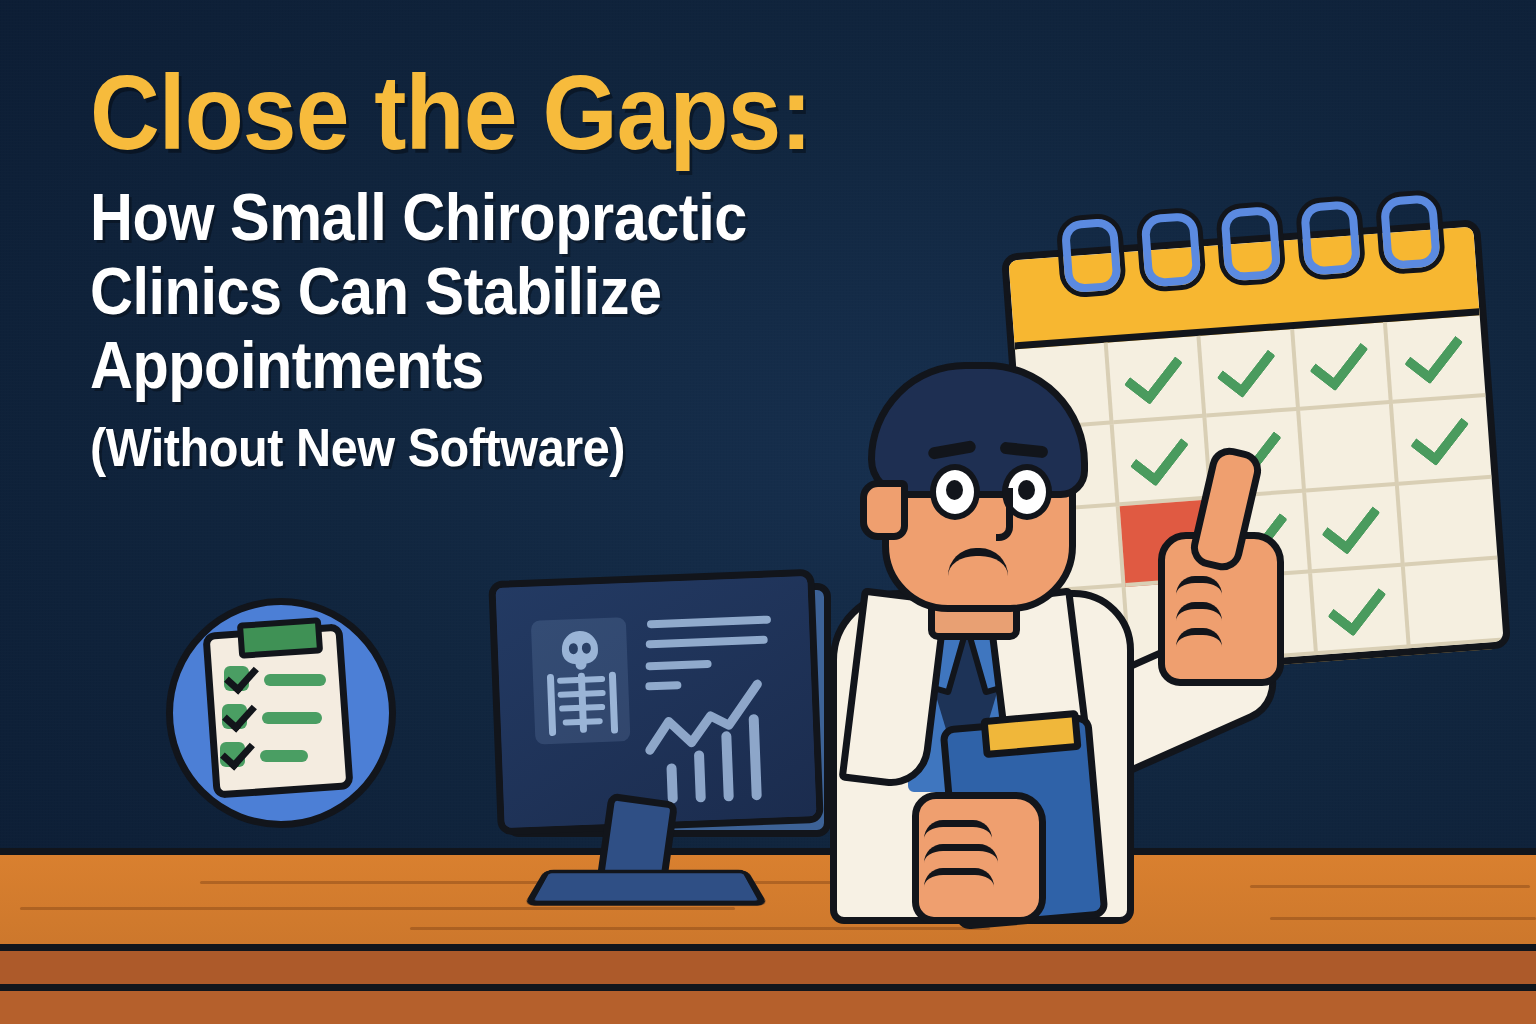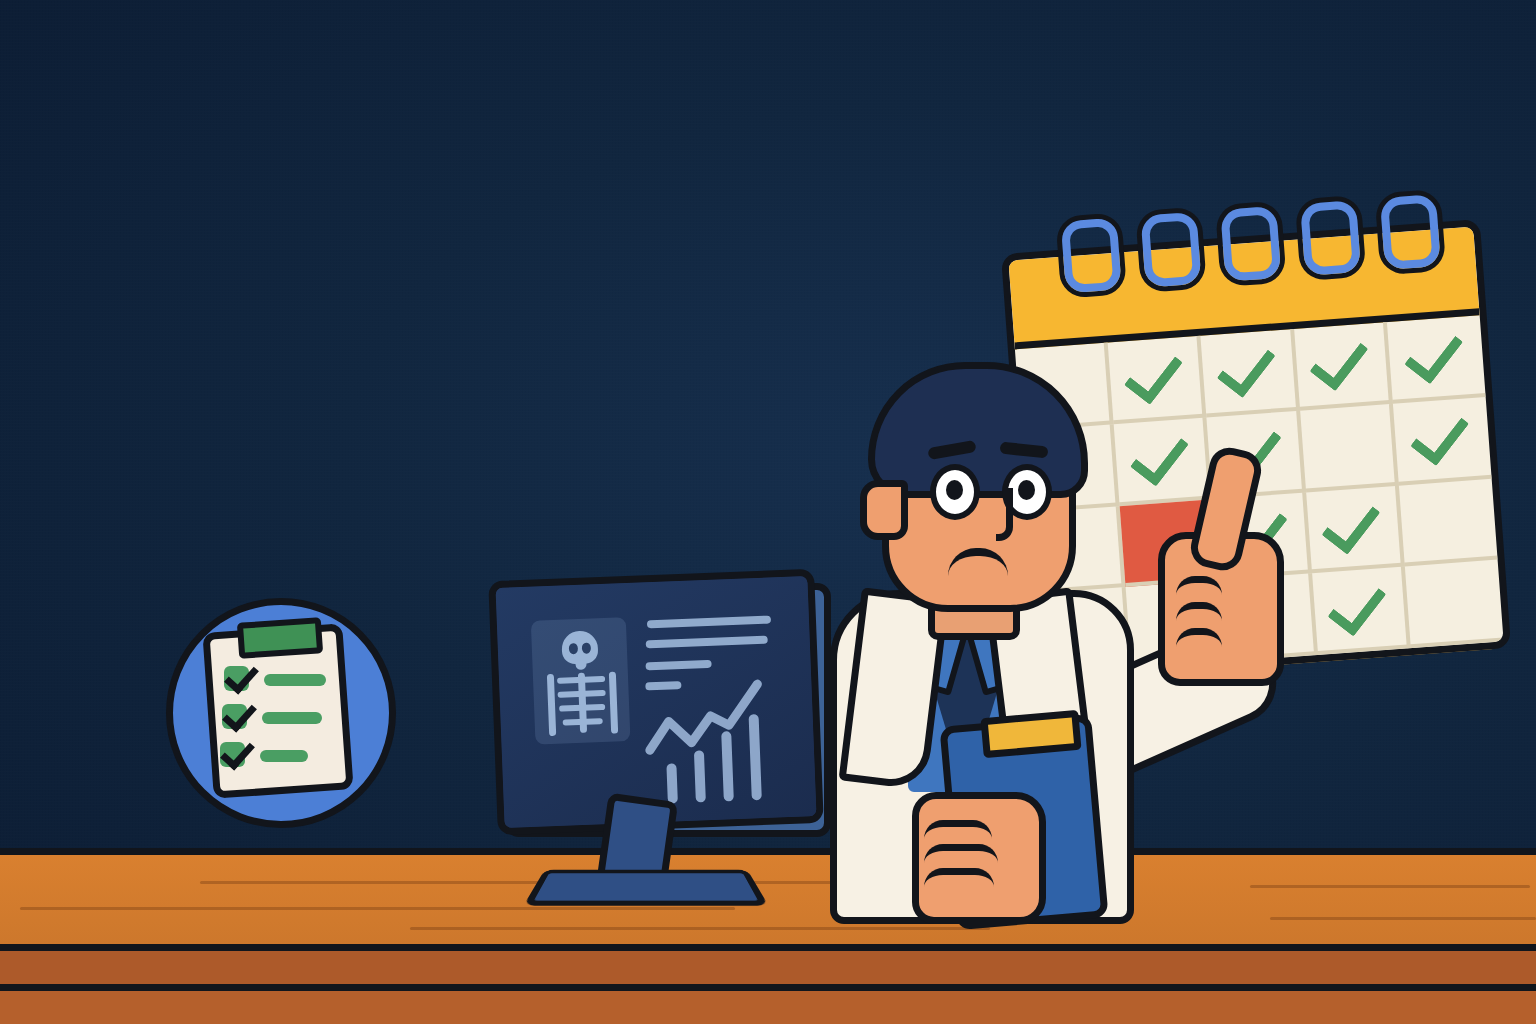--- a/index.html
+++ b/index.html
@@ -123,20 +123,27 @@
       <div class="grain" style="left:200px;top:26px;width:720px;"></div>
       <div class="grain" style="left:20px;top:52px;width:715px;"></div>
       <div class="grain" style="left:410px;top:72px;width:580px;"></div>
       <div class="grain" style="left:1250px;top:30px;width:280px;"></div>
       <div class="grain" style="left:1270px;top:62px;width:266px;"></div>
     </div>
     <div class="desk-band2"></div>
     <div class="desk-band3"></div>
   </div>
 
+  <div class="headline">
+    <h1 class="h-title">Close the Gaps:</h1>
+    <div class="h-sub">How Small Chiropractic</div>
+    <div class="h-sub">Clinics Can Stabilize</div>
+    <div class="h-sub">Appointments</div>
+    <div class="h-sub small">(Without New Software)</div>
+  </div>
 
   <div class="badge">
     <div class="badge-circle"></div>
     <div class="clip-board"></div>
     <div class="clip-top"></div>
 
     <div class="cb" style="left:64px;top:74px;"></div>
     <div class="cbtick" style="left:66px;top:75px;"></div>
     <div class="bar" style="left:104px;top:82px;width:62px;"></div>
 

